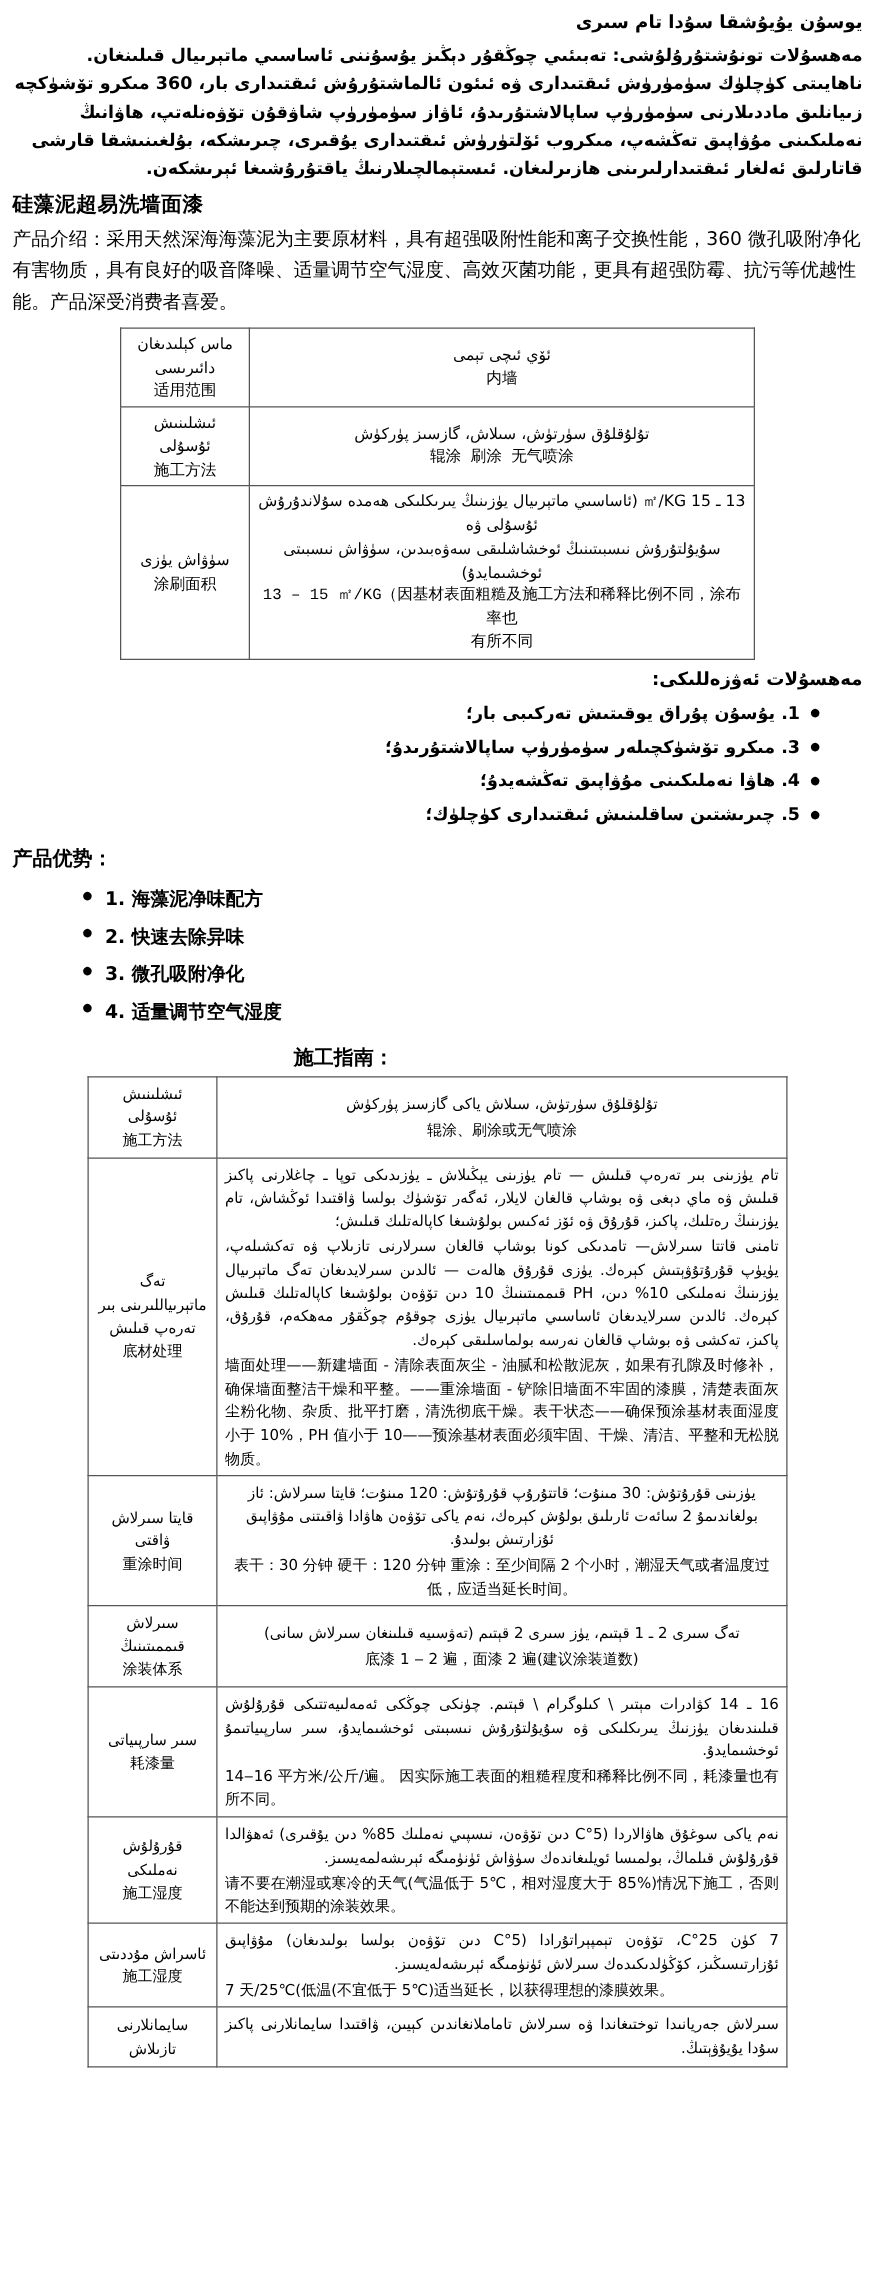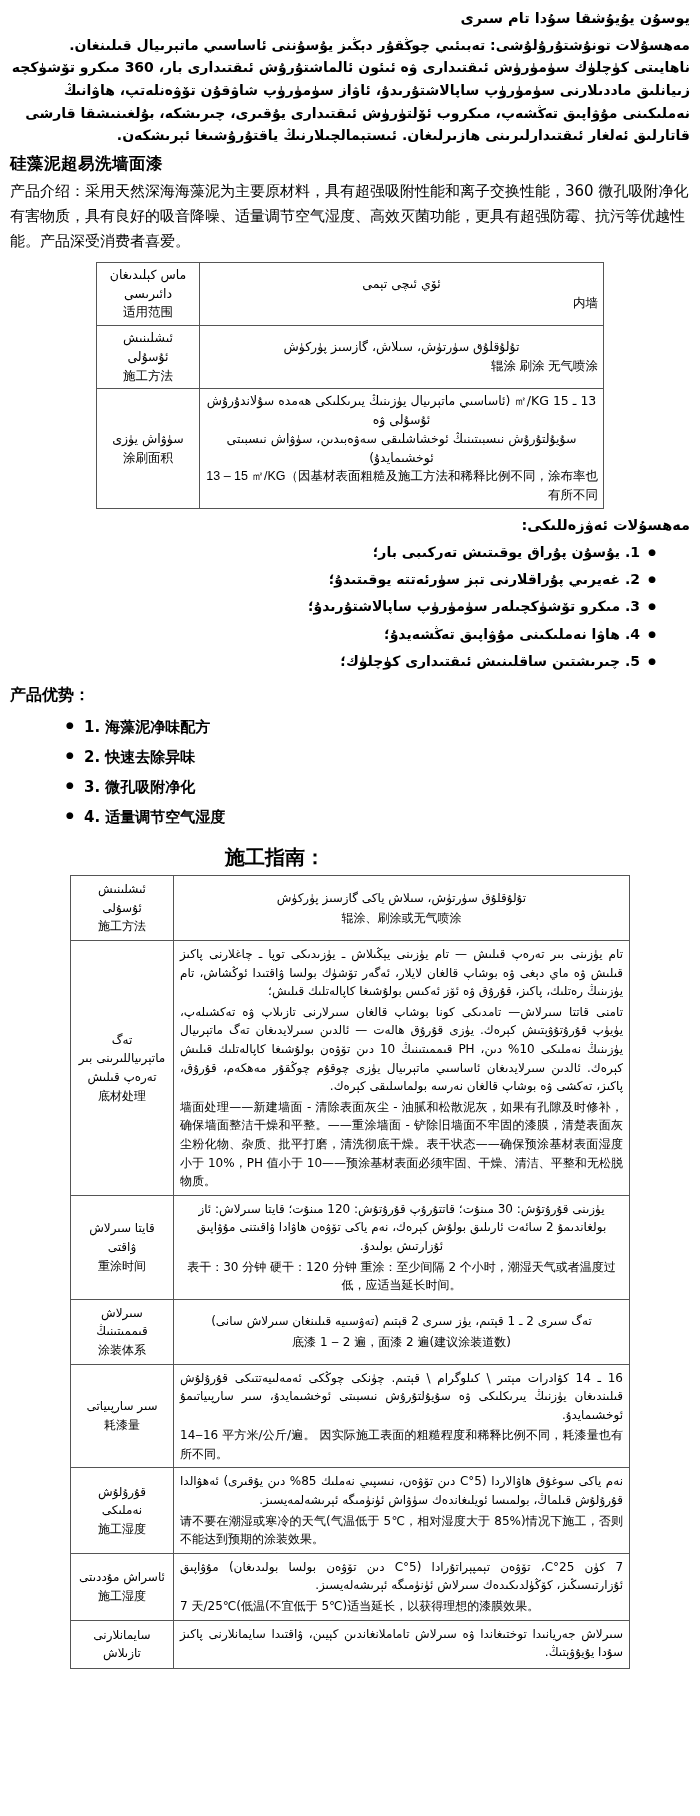--- a/index.html
+++ b/index.html
@@ -84,22 +84,22 @@
     text-align: center;
   }
   .cell-body .l-ug {
     direction: rtl;
     text-align: center;
     font-family: "DejaVu Sans", "Liberation Sans", sans-serif;
     display: block;
   }
   .cell-body .l-zh {
     direction: ltr;
-    text-align: right;
-    font-family: Liberation Sans, sans-serif;
+    text-align: center;
+    font-family: Liberation Mono, monospace;
     display: block;
   }
 
   .sect-head-ug {
     font-size: 14.5px;
     font-weight: bold;
     margin: 8px 0 6px 0;
   }
   .sect-head-zh {
     font-size: 16px;
@@ -141,21 +141,21 @@
   }
   ul.bullets-zh li::before {
     content: "\25CF";
     position: absolute;
     left: 0;
     top: 0;
     font-size: 9px;
     line-height: 3.0;
   }
   .guide-title {
-    font-size: 20px;
+    font-size: 16px;
     font-weight: bold;
     margin: 12px 0 4px 0;
     text-align: center;
     padding-right: 150px;
   }
   table.guide {
     border-collapse: collapse;
     width: 560px;
     margin: 0 auto;
     table-layout: fixed;
@@ -246,21 +246,20 @@
           <span class="l-zh">有所不同</span>
         </td>
       </tr>
     </tbody>
   </table>
 
   <div class="ug sect-head-ug">مەھسۇلات ئەۋزەللىكى:</div>
 
   <ul class="ug bullets">
     <li>1. يۇسۇن پۇراق يوقىتىش تەركىبى بار؛</li>
-    <li>2. غەيرىي پۇراقلارنى تېز سۈرئەتتە يوقىتىدۇ؛</li>
     <li>3. مىكرو تۆشۈكچىلەر سۈمۈرۈپ ساپالاشتۇرىدۇ؛</li>
     <li>4. ھاۋا نەملىكىنى مۇۋاپىق تەڭشەيدۇ؛</li>
     <li>5. چىرىشتىن ساقلىنىش ئىقتىدارى كۈچلۈك؛</li>
   </ul>
 
   <div class="zh sect-head-zh">产品优势：</div>
 
   <ul class="zh bullets-zh">
     <li>1. 海藻泥净味配方</li>
     <li>2. 快速去除异味</li>

